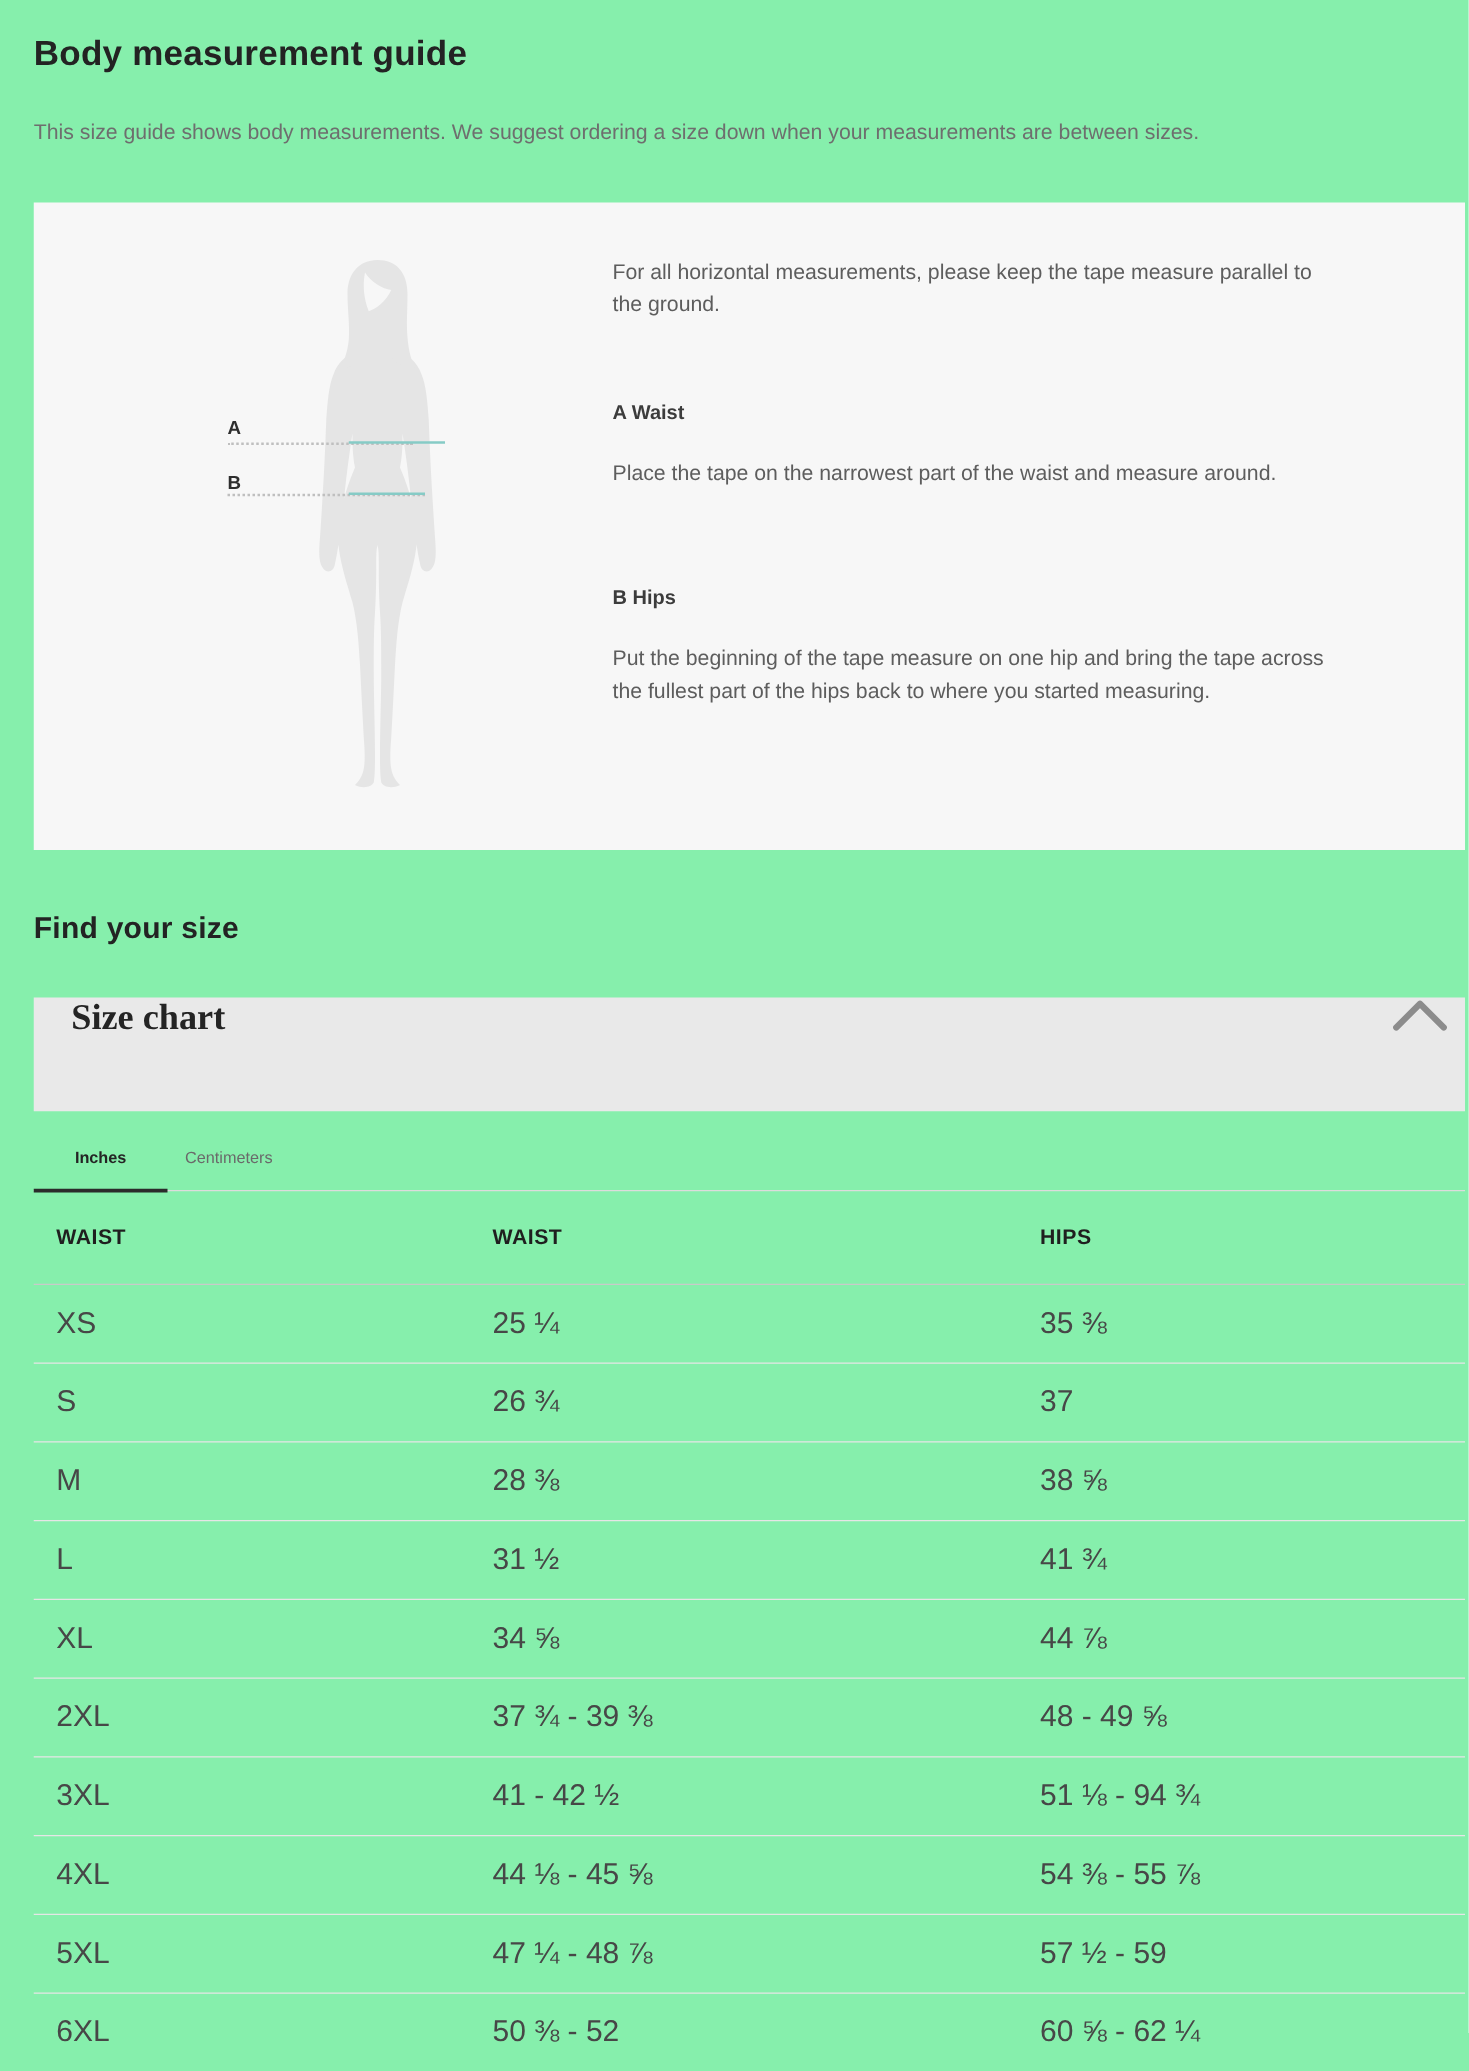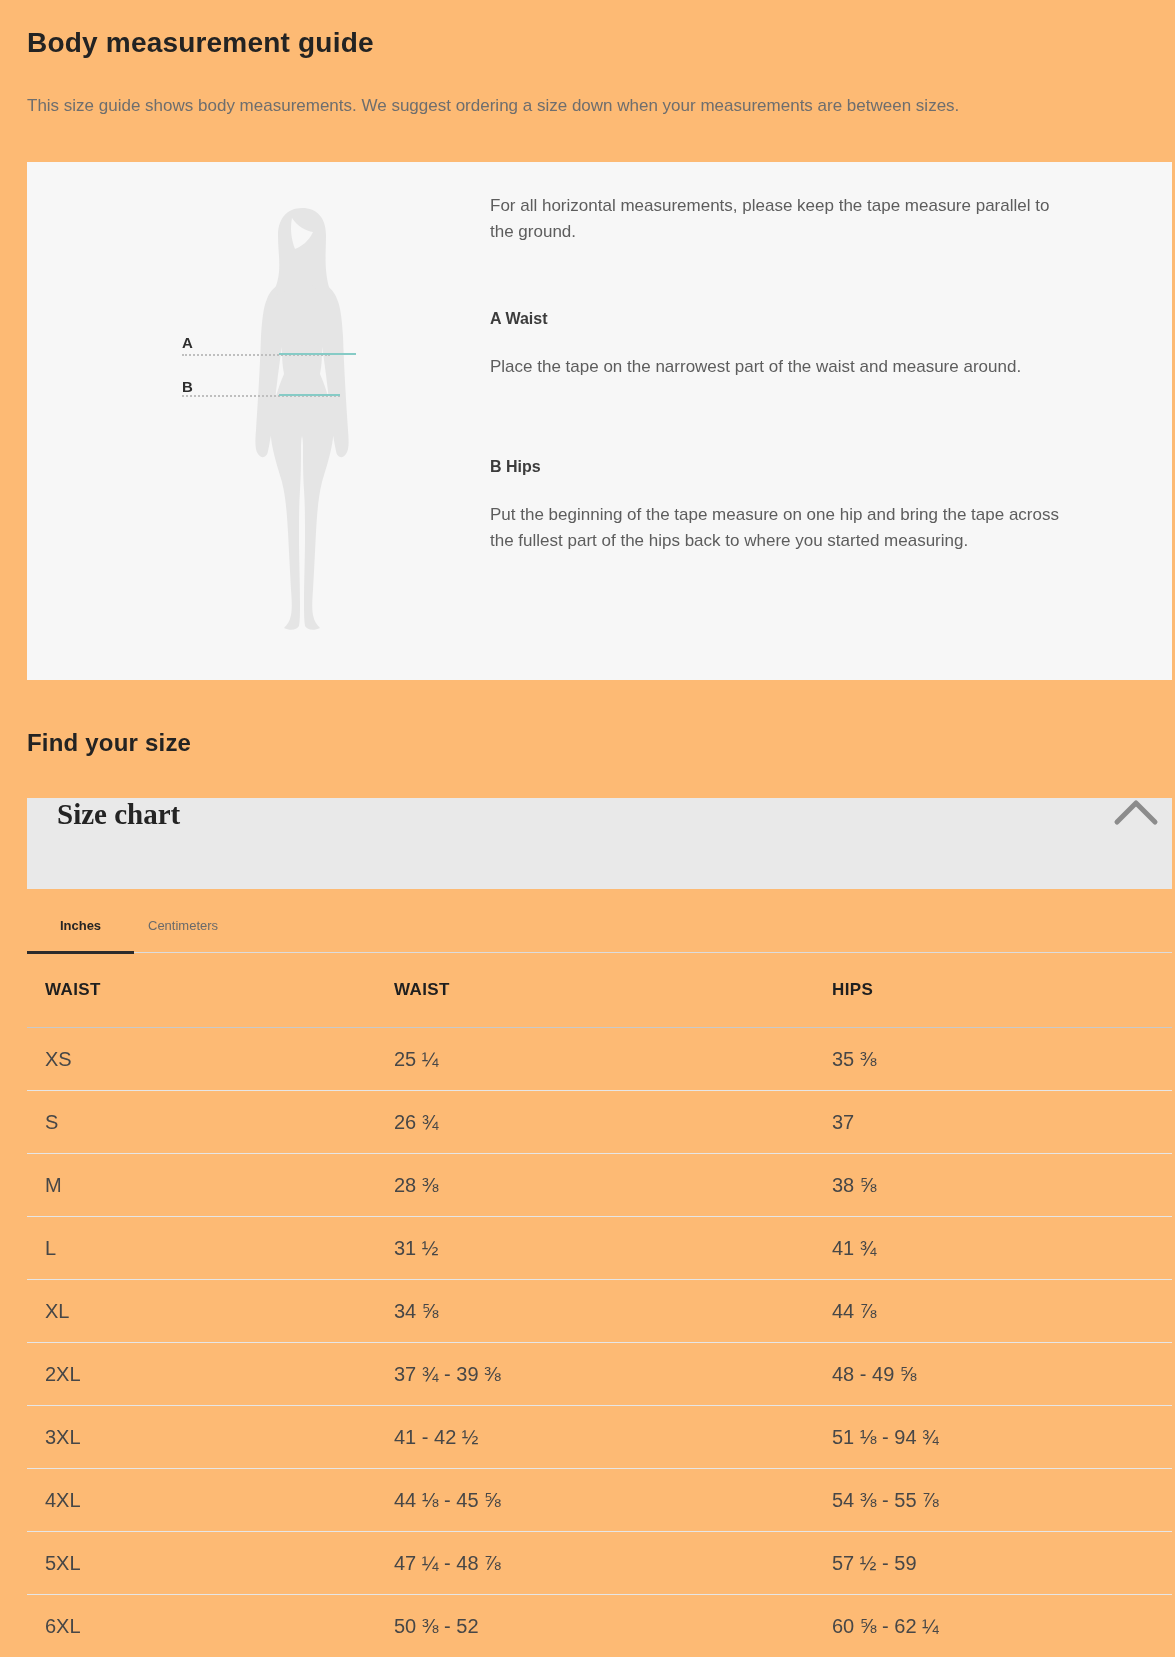--- a/index.html
+++ b/index.html
@@ -1,37 +1,37 @@
 <!DOCTYPE html>
 <html><head>
 <meta charset="utf-8">
 <style>
   * { margin:0; padding:0; box-sizing:border-box; }
   html,body { background:#ffffff; }
   body { font-family:"Liberation Sans", sans-serif; color:#454545; }
-  .page { position:relative; width:1175px; height:1657px; background:#fdba74; overflow:hidden; }
+  .page { position:relative; width:1175px; height:1657px; background:#86efac; overflow:hidden; }
   .content { position:absolute; left:27px; top:0; width:1145px; }
 
   .page-title { margin-top:27px; font-size:28px; font-weight:700; color:#232323; letter-spacing:0.2px; }
   .page-subtitle { margin-top:37px; font-size:17px; color:#6e6e6e; }
 
   
   .measure-box { position:relative; margin-top:46px; width:1145px; height:518px; background:#f7f7f7; }
   .figure-wrap { position:absolute; left:213px; top:40px; width:124px; height:430px; }
   .marker { position:absolute; font-size:15px; font-weight:700; color:#2e2e2e; }
   .marker-a { left:155px; top:172px; }
   .marker-b { left:155px; top:216px; }
   .dotline { position:absolute; height:0; border-top:2px dotted #bfbfbf; }
   .dotline-a { left:155px; top:192px; width:148px; }
   .dotline-b { left:155px; top:233px; width:158px; }
   .tealline { position:absolute; height:2px; background:#86cbc6; }
   .tealline-a { left:252px; top:191px; width:77px; }
   .tealline-b { left:252px; top:232px; width:61px; }
 
-  .measure-text { position:absolute; left:463px; top:31px; width:585px; }
+  .measure-text { position:absolute; left:463px; top:43px; width:585px; }
   .measure-intro { font-size:17px; line-height:26px; color:#5d5d5d; }
   .measure-label { font-size:16px; font-weight:700; color:#3c3c3c; }
   .label-a { margin-top:65px; }
   .measure-desc { font-size:17px; line-height:26px; color:#5d5d5d; margin-top:26px; }
   .label-b { margin-top:78px; }
 
   .find-size-title { margin-top:49px; font-size:24px; font-weight:700; color:#232323; letter-spacing:0.2px; }
 
   
   .chart-bar { margin-top:41px; width:1145px; height:91px; background:#e9e9e9;
@@ -43,21 +43,21 @@
   
   .tabs { display:flex; align-items:flex-end; height:64px; border-bottom:1px solid #dcdcdc; }
   .tab { position:relative; font-size:13px; padding-bottom:19px; cursor:pointer; }
   .tab-inches { width:107px; text-align:center; font-weight:700; color:#242424; }
   .tab-inches::after { content:""; position:absolute; left:0; right:0; bottom:-2px; height:3px; background:#2b2b2b; }
   .tab-cm { margin-left:14px; color:#6a6a6a; }
 
   
   .size-table { width:1145px; }
   .t-row { display:grid; grid-template-columns:367px 438px auto; align-items:center;
-           height:63px; border-bottom:1px solid #e6e6e6; font-size:20px; color:#474747; }
+           height:63px; border-bottom:1px solid #e6e6e6; font-size:24px; color:#474747; }
   .t-head { height:75px; border-bottom:1px solid #c9c9c9; font-size:17px; font-weight:700;
             color:#1f1f1f; letter-spacing:0.4px; }
   .t-row > div:first-child { padding-left:18px; }
 </style>
 </head>
 <body>
 
 <div class="page">
   <div class="content">
 

